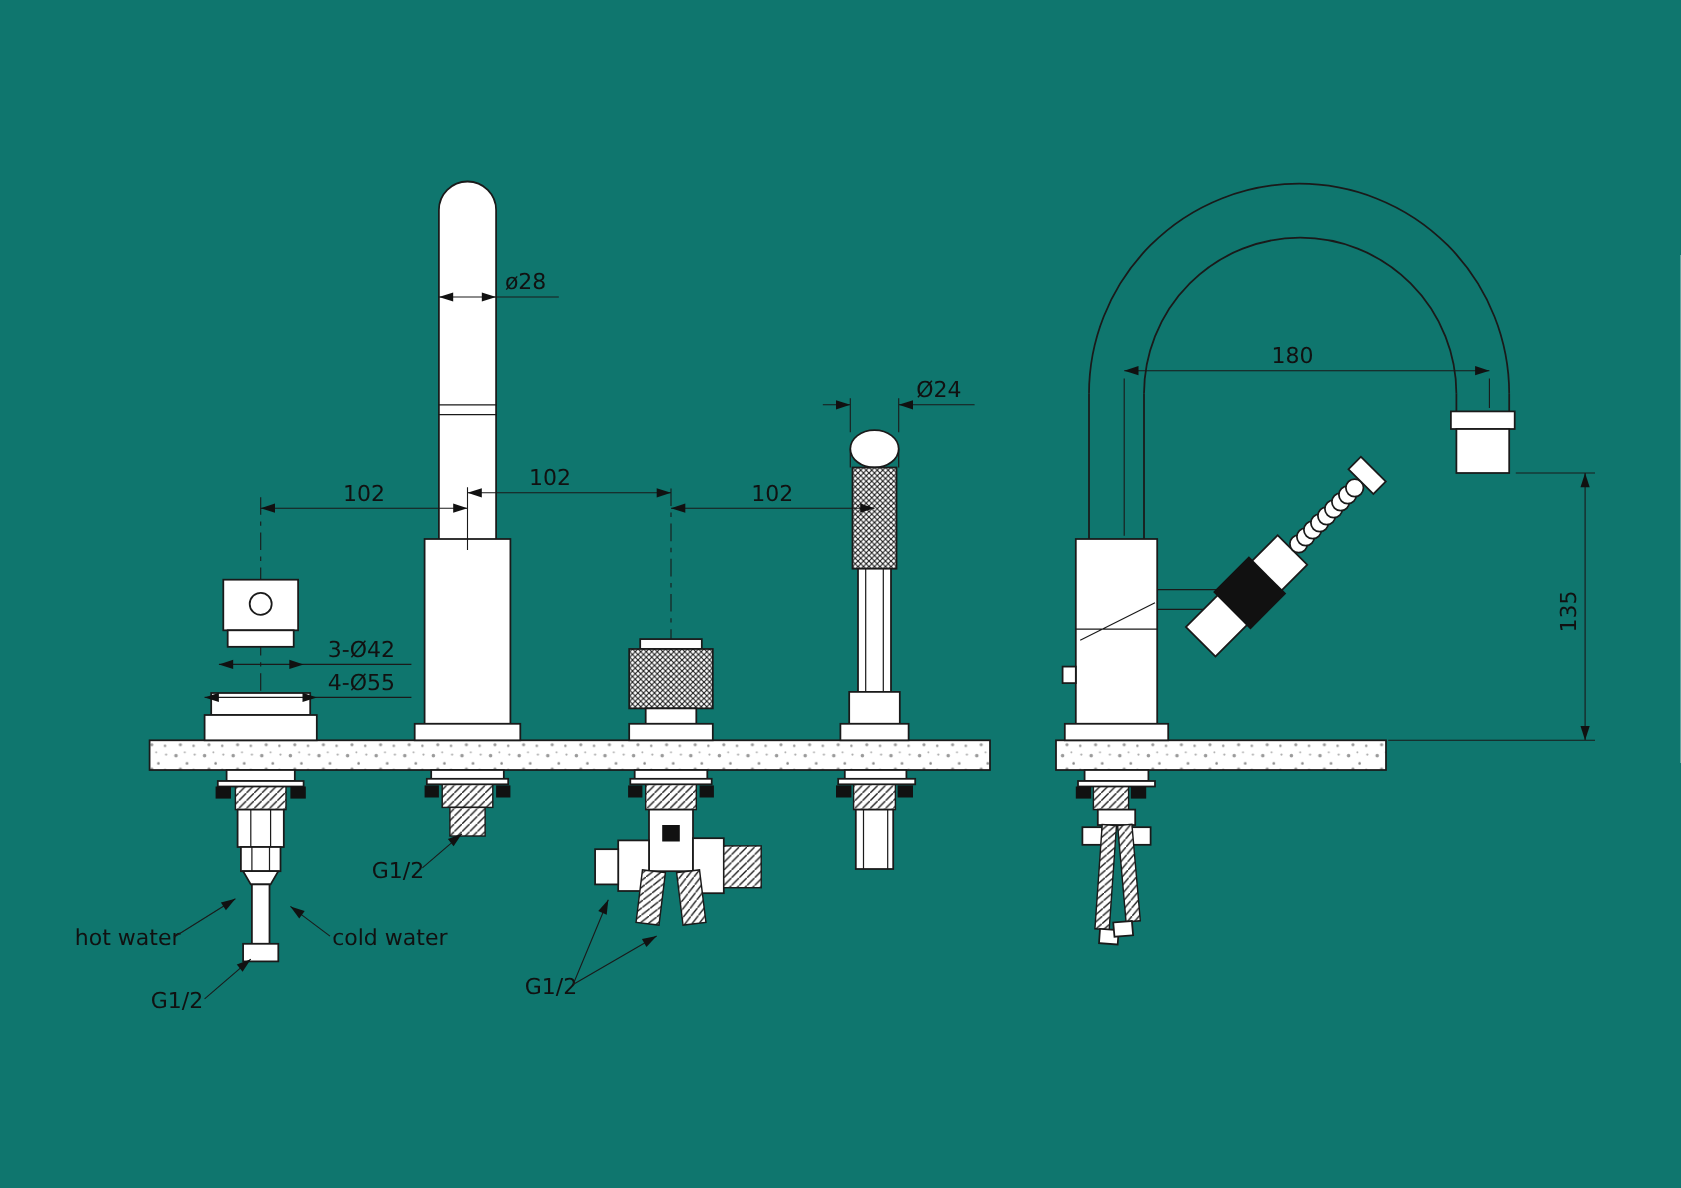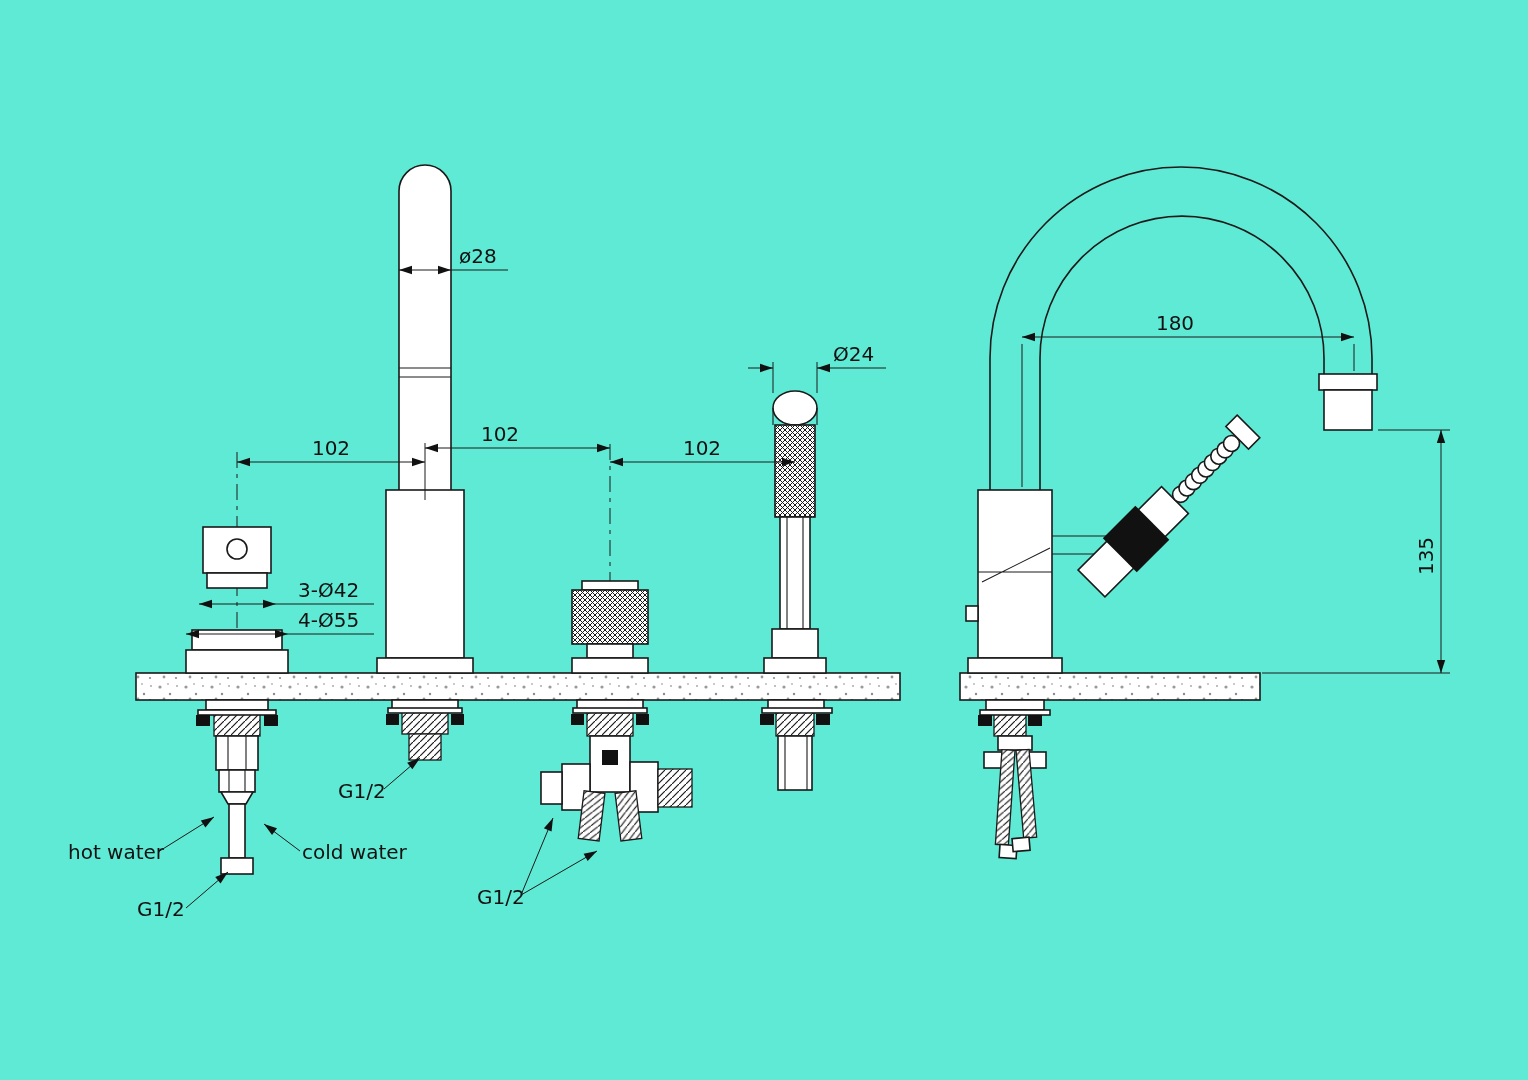--- a/index.html
+++ b/index.html
@@ -1,16 +1,16 @@
 <!DOCTYPE html>
 <html><head>
 <meta charset="utf-8">
 <style>
   html,body{margin:0;padding:0;background:#ffffff;}
-  .canvas{width:1528px;height:1080px;background:#5eead4;position:relative;overflow:hidden;}
+  .canvas{width:1528px;height:1080px;background:#0f766e;position:relative;overflow:hidden;}
   svg{display:block;}
   .o  {fill:#ffffff;stroke:#1a1a1a;stroke-width:1.6;}
   .o2 {fill:none;stroke:#1a1a1a;stroke-width:1.6;}
   .ln {fill:none;stroke:#1a1a1a;stroke-width:1.1;}
   .d  {fill:none;stroke:#1a1a1a;stroke-width:1;}
   .dash{fill:none;stroke:#1a1a1a;stroke-width:1;stroke-dasharray:16 6 4 6;}
   .blk{fill:#111111;stroke:none;}
   .ah {fill:#111111;stroke:none;}
   .txt{font-family:"DejaVu Sans",sans-serif;font-size:20px;fill:#111111;}
 </style>

